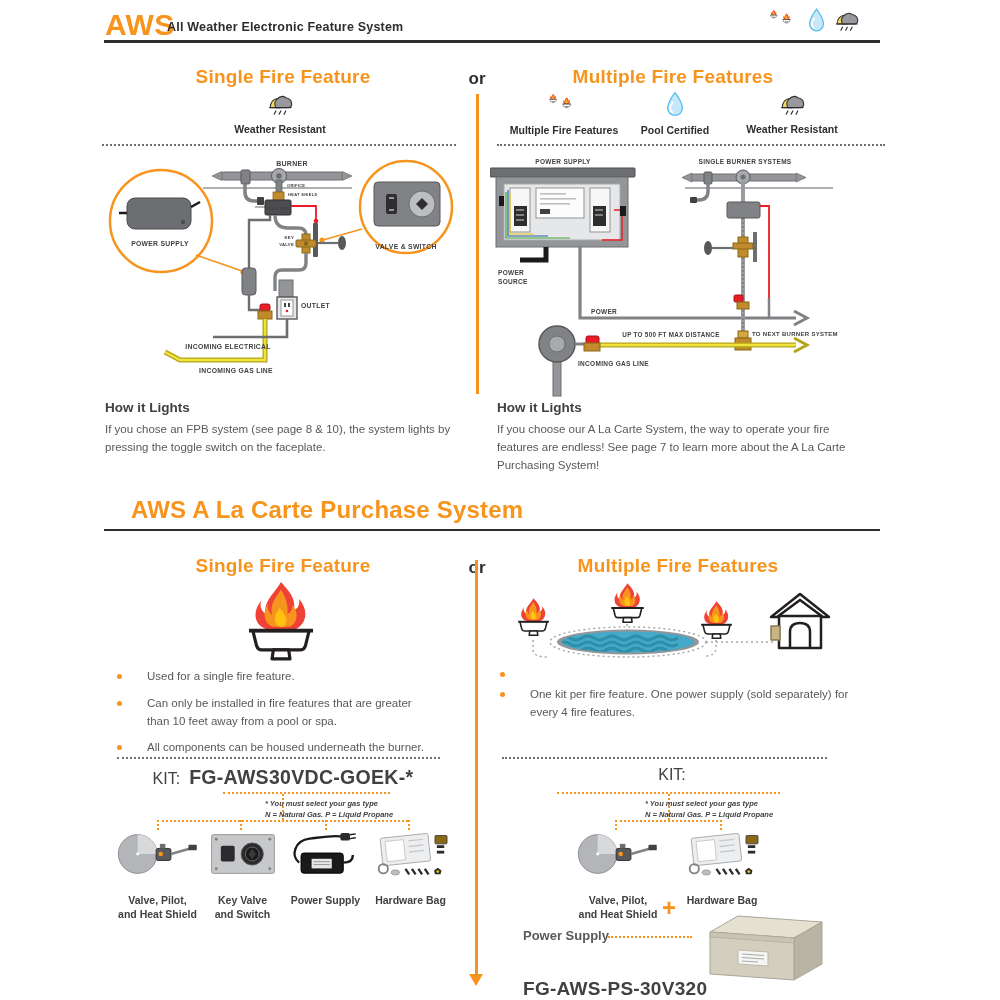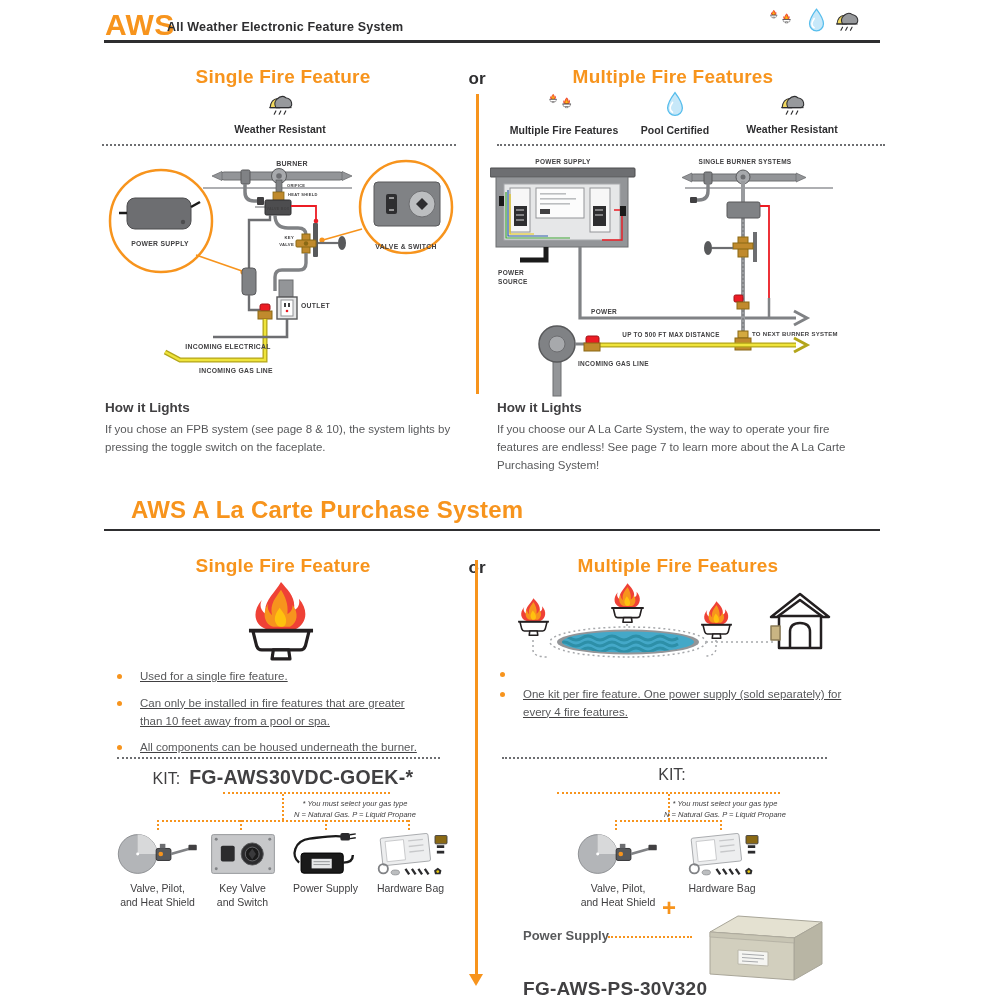--- a/index.html
+++ b/index.html
@@ -12,31 +12,31 @@
   .col-title{font-size:19px;font-weight:bold;color:#F7941D;text-align:center;letter-spacing:.2px;}
   .or{font-size:17px;font-weight:bold;color:#2E2E30;text-align:center;}
   .badge{display:flex;flex-direction:column;align-items:center;gap:6px;}
   .badge-label{font-size:10.5px;font-weight:bold;color:#2E2E30;text-align:center;}
   .dotted{border-top:2px dotted #6D6E71;height:0;}
   .odiv{width:2.5px;background:#F7941D;}
   .oarrow{width:0;height:0;border-left:7px solid transparent;border-right:7px solid transparent;border-top:12px solid #F7941D;}
   .hil-h{font-size:13.5px;font-weight:bold;color:#414042;margin:0 0 6px 0;}
   .hil-b{font-size:11.5px;color:#58595B;line-height:1.55;white-space:pre-line;}
   .s2-title{font-size:24px;font-weight:bold;color:#F7941D;letter-spacing:.2px;}
-  .brow{display:flex;gap:18px;margin-bottom:9px;text-decoration:underline;}
+  .brow{display:flex;gap:25px;margin-bottom:9px;}
   .bdot{flex:0 0 auto;width:5px;height:5px;border-radius:50%;background:#F7941D;margin-top:6px;}
   .btxt{font-size:11.5px;color:#58595B;line-height:1.55;white-space:pre-line;}
   .kitline{display:flex;justify-content:center;align-items:baseline;gap:9px;}
   .kit-label{font-size:16px;color:#414042;}
   .kit-code{font-size:19.5px;font-weight:bold;color:#414042;letter-spacing:.3px;}
-  .kit-note{font-size:7.5px;font-style:italic;font-weight:normal;color:#414042;text-align:center;line-height:1.5;}
+  .kit-note{font-size:7.5px;font-style:italic;font-weight:bold;color:#414042;text-align:left;line-height:1.5;}
   .conn-h{border-top:2px dotted #F7941D;height:0;position:absolute;}
   .conn-v{border-left:2px dotted #F7941D;width:0;position:absolute;}
   .comp{position:absolute;display:flex;flex-direction:column;align-items:center;}
-  .comp-label{font-size:10.5px;color:#414042;text-align:center;white-space:pre-line;line-height:1.3;margin-top:4px;}
+  .comp-label{font-size:10.5px;color:#414042;text-align:center;white-space:pre-line;line-height:1.3;margin-top:16px;font-weight:bold;}
   .ps-label{font-size:13px;font-weight:bold;color:#58595B;}
   .ps-code{font-size:19px;font-weight:bold;color:#414042;letter-spacing:.3px;}
   .plus{font-size:24px;font-weight:bold;color:#F7941D;text-align:center;}
   svg text{font-family:"Liberation Sans",sans-serif;font-weight:bold;fill:#414042;letter-spacing:.3px;}
 </style>
 </head>
 <body>
 
 <svg width="0" height="0" style="position:absolute" aria-hidden="true">
   <defs>

